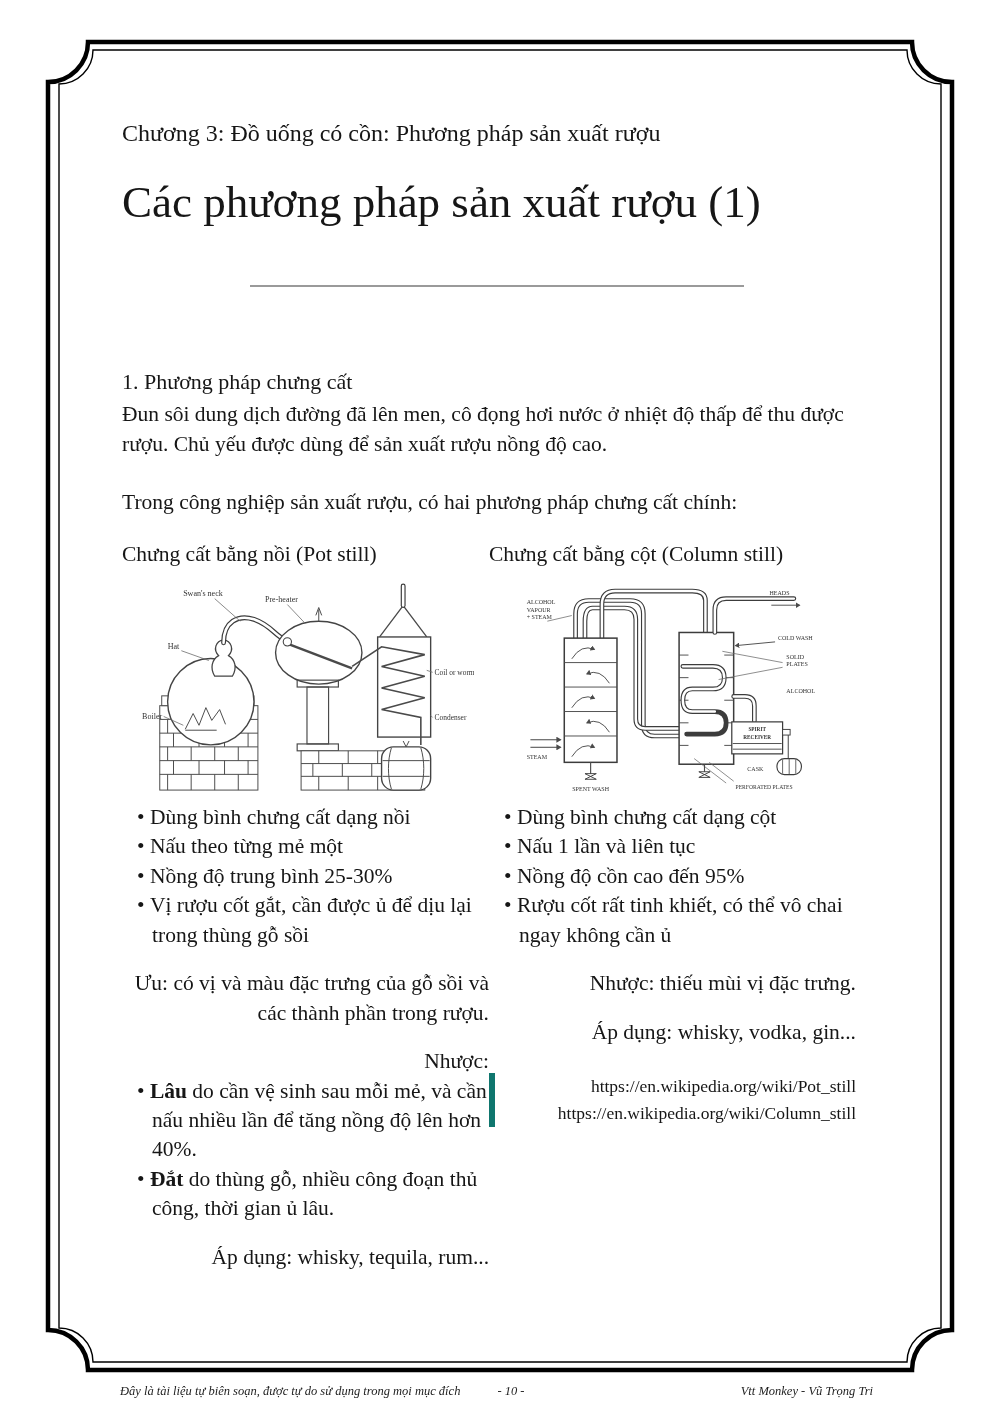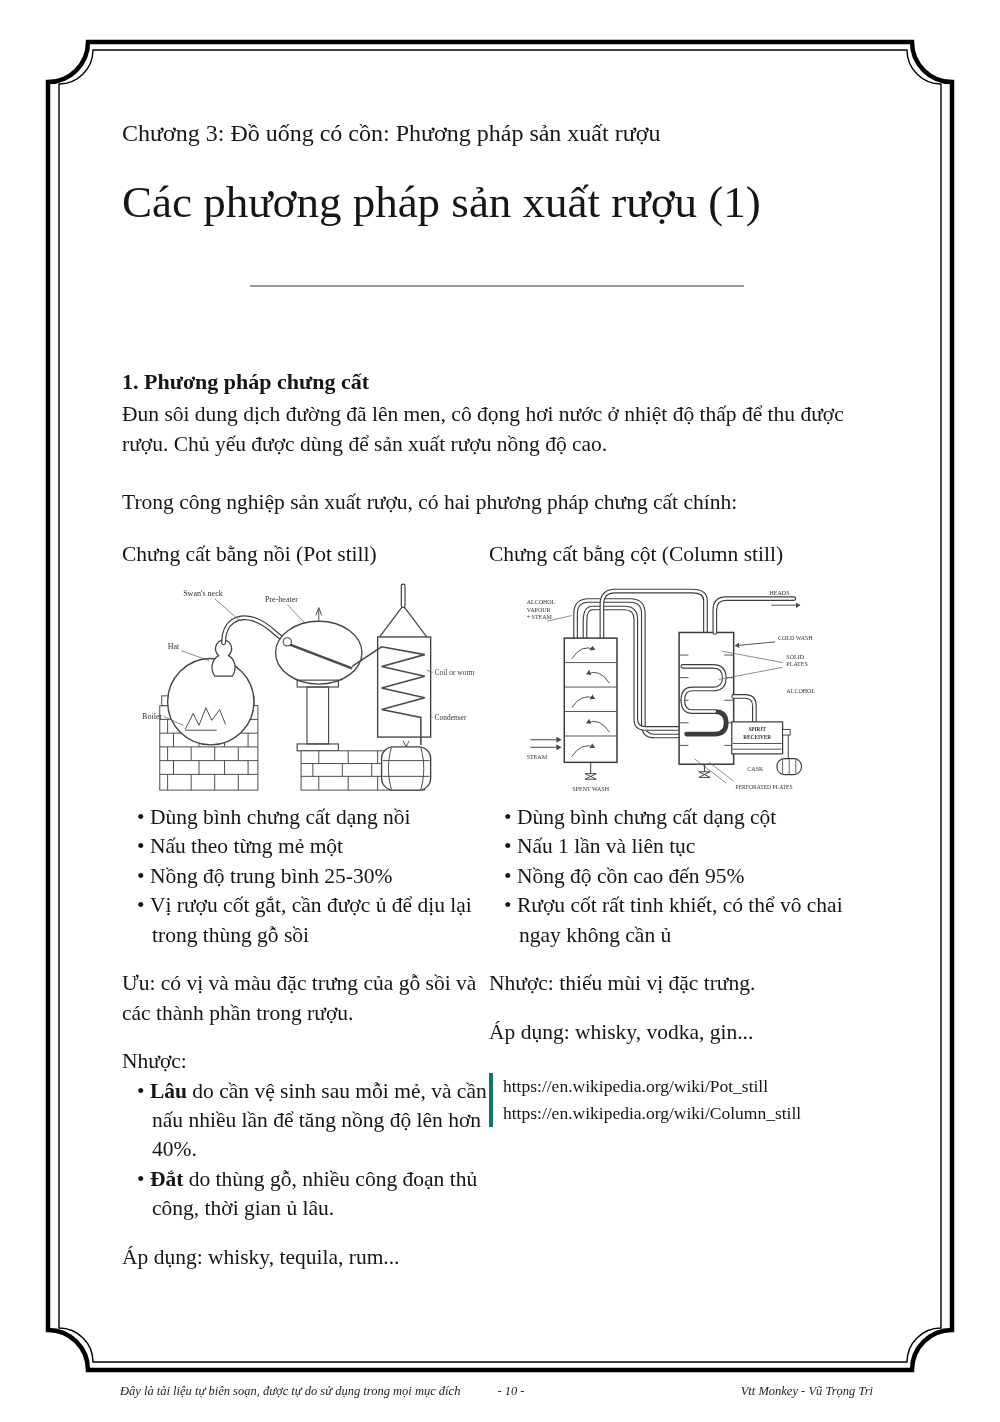--- a/index.html
+++ b/index.html
@@ -6,34 +6,34 @@
   body{
     width:1000px;height:1422px;position:relative;background:#ffffff;
     font-family:"Liberation Serif", serif;color:#161616;overflow:hidden;
   }
   .frame-svg{position:absolute;left:0;top:0;width:1000px;height:1422px;pointer-events:none;}
   .content{position:absolute;left:122px;top:118px;width:762px;}
   .chapter{font-size:24px;line-height:1.3;}
   .title{font-size:45px;line-height:1.15;margin-top:28px;white-space:nowrap;}
   .divider{width:494px;margin:56px auto 0 128px;border-top:2px solid #9a9a9a;}
   .sect{margin-top:80px;font-size:21.5px;line-height:1.37;}
-  .sect-head{font-size:22px;font-weight:bold;margin:0 0 3px 0;}
+  .sect-head{font-size:22px;font-weight:normal;margin:0 0 3px 0;}
   .para{margin:0;}
   .lead{margin-top:29px;}
   .cols{display:flex;margin-top:23px;}
   .col{width:367px;font-size:21.5px;line-height:1.37;}
   .col-head{margin:0;}
   .diagram-wrap{margin-top:9px;height:215px;display:flex;justify-content:center;align-items:flex-end;}
   .diagram-wrap svg{display:block;}
   ul.bullets{list-style:none;margin:9px 0 0 0;padding:0;}
   ul.bullets li{padding-left:30px;text-indent:-15px;}
   ul.bullets li::before{content:"•\00a0 ";}
-  .blk{margin:19px 0 0 0;}
-  .links{border-left:4px solid #0f766e;padding-left:10px;margin-top:26px;
-         font-size:17.5px;line-height:1.55;}
+  .blk{margin:19px 0 0 0;text-align:right;}
+  .links{border-left:6px solid #0f766e;padding-left:10px;margin-top:26px;
+         font-size:17.5px;line-height:1.55;text-align:right;}
   .links div{white-space:nowrap;}
   .footer{position:absolute;left:0;top:1384px;width:1000px;font-size:12.5px;color:#222;}
   .footer .f-left{position:absolute;left:120px;top:0;font-style:italic;}
   .footer .f-center{position:absolute;left:11px;width:1000px;text-align:center;top:0;font-style:italic;}
   .footer .f-right{position:absolute;right:127px;top:0;font-style:italic;}
   
   text{font-family:"Liberation Serif", serif;fill:#333;}
   .dline{stroke:#4a4a4a;fill:none;}
   .pipe-o{stroke:#3c3c3c;stroke-width:5;fill:none;stroke-linecap:round;}
   .pipe-i{stroke:#ffffff;stroke-width:2.6;fill:none;stroke-linecap:round;}

